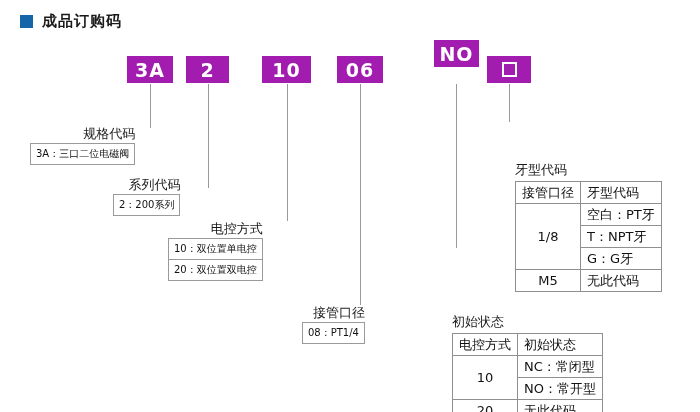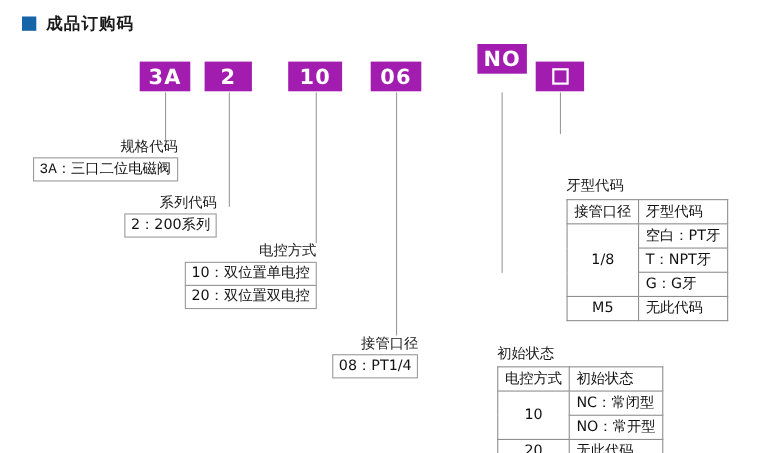--- a/index.html
+++ b/index.html
@@ -80,21 +80,21 @@
     font-size: 13px;
     color: #1a1a1a;
     text-align: right;
     white-space: nowrap;
     line-height: 16px;
     margin-bottom: 2px;
     font-weight: normal;
   }
   .opt-row {
     border: 1px solid #9a9a9a;
-    font-size: 13px;
+    font-size: 10px;
     line-height: 18px;
     padding: 1px 5px;
     white-space: nowrap;
     background: #ffffff;
     margin-top: -1px;
     color: #111;
   }
   .opt-row:first-of-type { margin-top: 0; }
 
   
@@ -150,21 +150,21 @@
     <span class="blank-glyph"></span>
   </div>
 
   <div class="conn" style="left:150px; top:84px; height:44px;"></div>
   <div class="conn" style="left:208px; top:84px; height:104px;"></div>
   <div class="conn" style="left:287px; top:84px; height:137px;"></div>
   <div class="conn" style="left:360px; top:84px; height:221px;"></div>
   <div class="conn" style="left:456px; top:84px; height:164px;"></div>
   <div class="conn" style="left:509px; top:84px; height:38px;"></div>
 
-  <div class="grp" style="left:30px; top:126px;font-family:Liberation Mono, monospace;">
+  <div class="grp" style="left:30px; top:126px;">
     <div class="grp-title">规格代码</div>
     <div class="opt-row">3A：三口二位电磁阀</div>
   </div>
 
   <div class="grp" style="left:113px; top:177px;">
     <div class="grp-title">系列代码</div>
     <div class="opt-row">2：200系列</div>
   </div>
 
   <div class="grp" style="left:168px; top:221px;">

